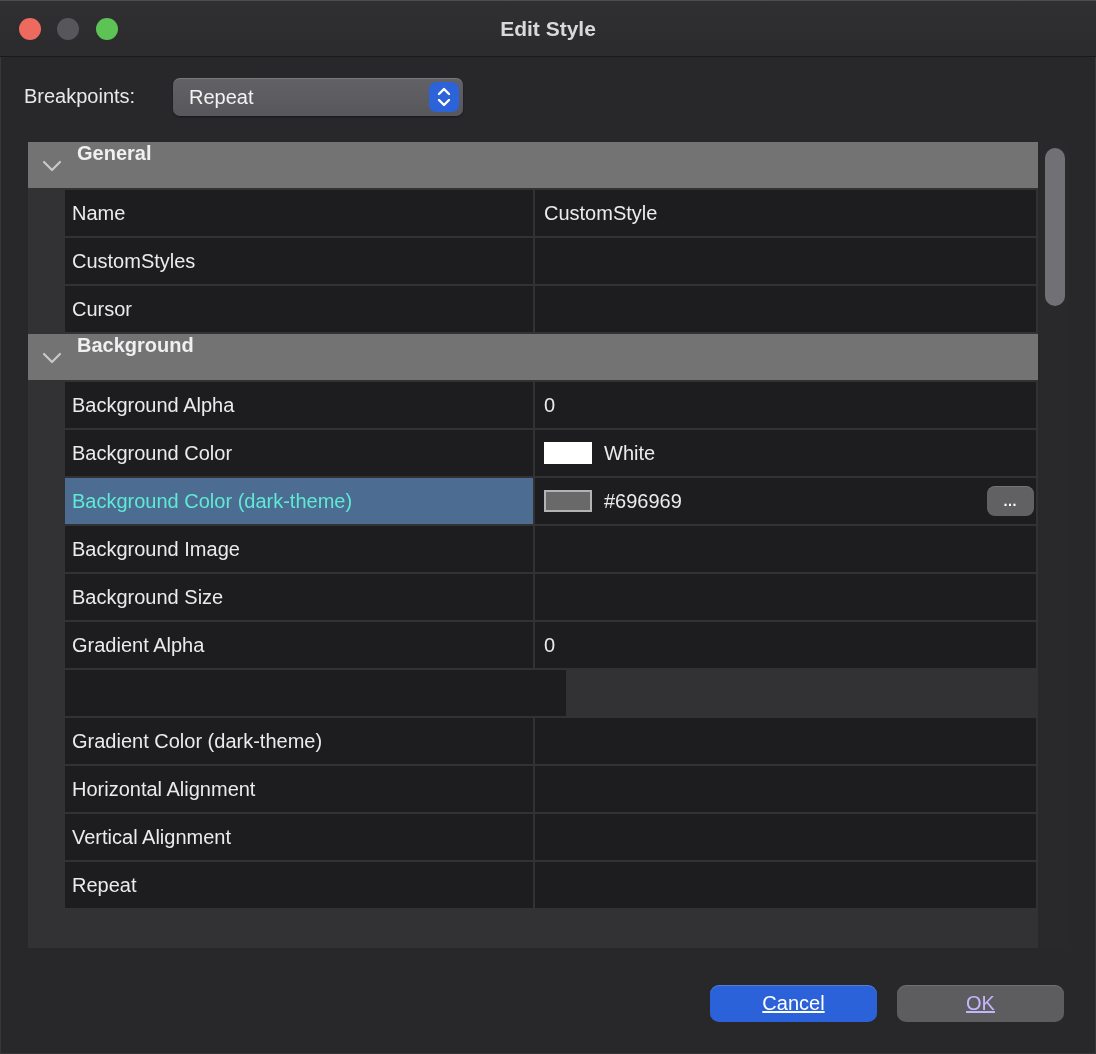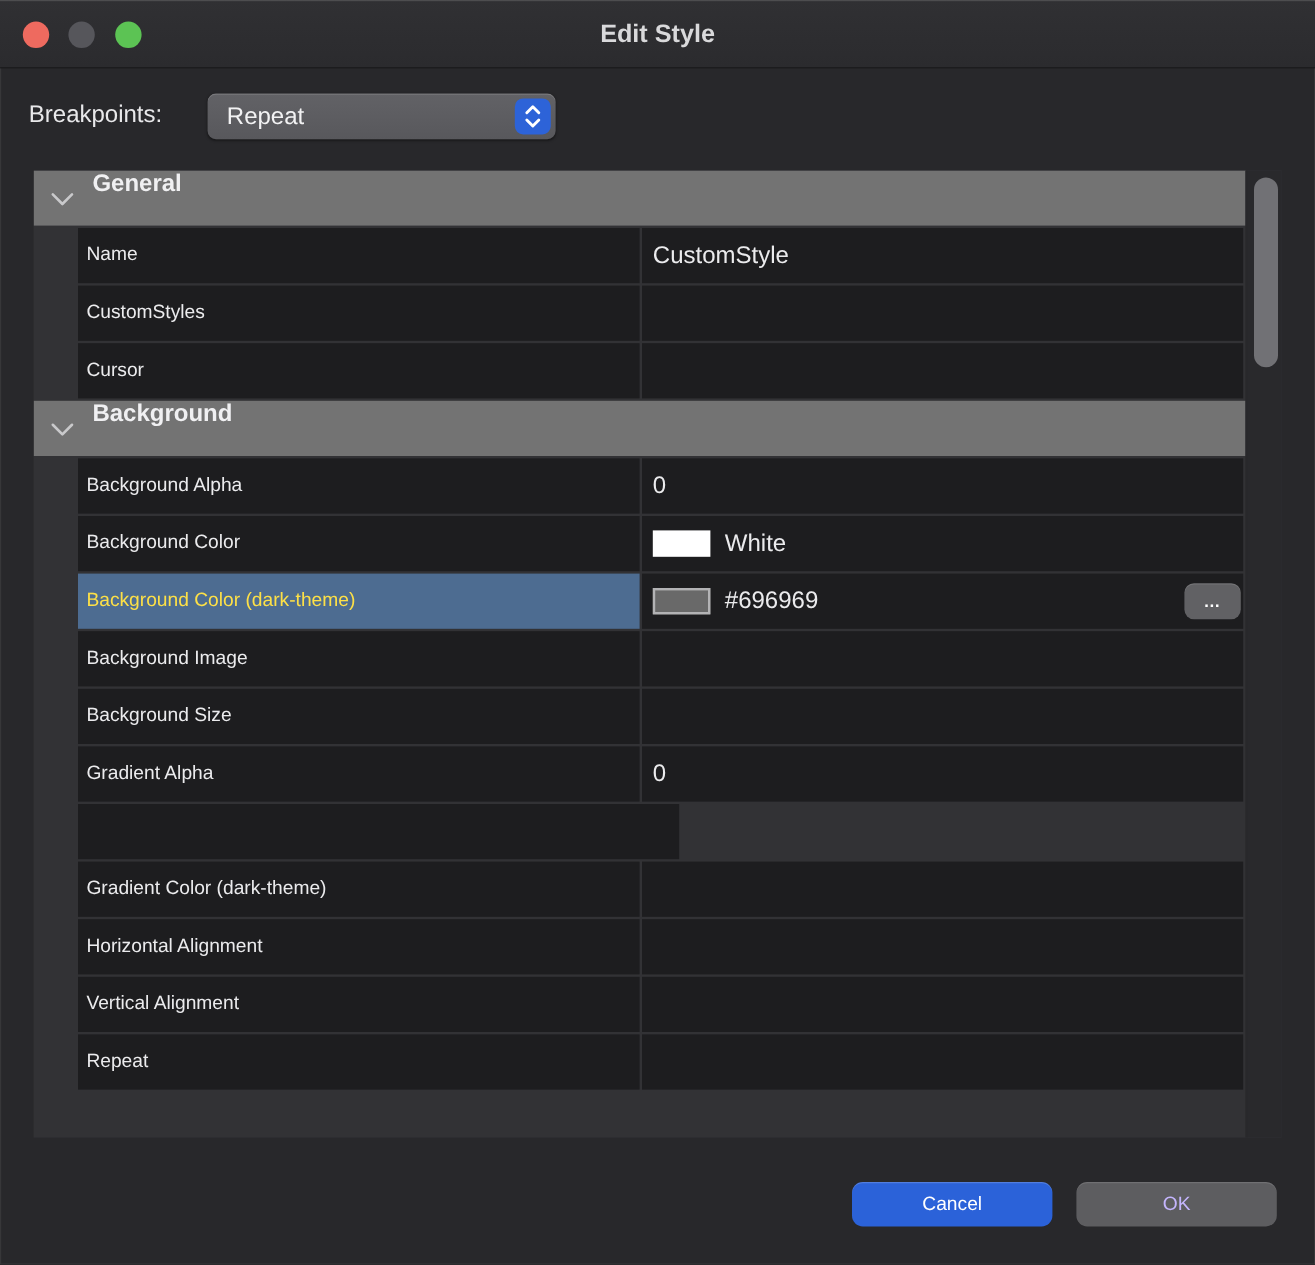--- a/index.html
+++ b/index.html
@@ -65,23 +65,23 @@
     background: #737373;
   }
   .section-chevron { width: 22px; margin-left: 13px; display: flex; align-items: center; }
   .section-title {
     margin-left: 14px; font-size: 20px; font-weight: bold; color: #f0f0f2;
   }
   .prop-row { height: 46px; margin-bottom: 2px; display: flex; margin-left: 37px; }
   .cell-name {
     width: 468px; margin-right: 2px; background: #1d1d1f;
     display: flex; align-items: center; padding-left: 7px;
-    font-size: 16px; color: #ebebed; white-space: nowrap;
-  }
-  .prop-row.selected .cell-name { background: #4d6c91; color: #fde047; text-align: right; }
+    font-size: 20px; color: #ebebed; white-space: nowrap;
+  }
+  .prop-row.selected .cell-name { background: #4d6c91; color: #5eead4; text-align: right; }
   .cell-value {
     width: 501px; background: #1d1d1f; position: relative;
     display: flex; align-items: center; padding-left: 9px;
     font-size: 20px; color: #ebebed; white-space: nowrap;
   }
   .swatch {
     width: 48px; height: 22px; margin-right: 12px; flex: 0 0 auto;
   }
   .swatch.bordered { border: 2px solid #b3b3b5; }
   .ellipsis-button {
@@ -99,23 +99,23 @@
     background: #29292c; border-left: 2px solid #28282b;
   }
   .scroll-thumb {
     position: absolute; left: 5px; top: 6px; width: 20px; height: 158px;
     border-radius: 10px; background: #717175;
   }
 
   
   .btn {
     position: absolute; top: 985px; width: 167px; height: 37px;
-    border: none; border-radius: 9px; font-size: 16px;
+    border: none; border-radius: 9px; font-size: 20px;
     font-family: "Liberation Sans", sans-serif; cursor: default;
-    display: flex; align-items: center; justify-content: center;
+    display: flex; align-items: center; justify-content: center; text-decoration: underline;
   }
   .btn-cancel { left: 710px; background: #2b62d9; color: #ffffff;
     box-shadow: inset 0 1px 0 rgba(255,255,255,0.18); }
   .btn-ok { left: 897px; background: #5d5d60; color: #c4b5fd;
     box-shadow: inset 0 1px 0 rgba(255,255,255,0.12); }
 </style>
 </head>
 <body>
 
 <div class="window">

